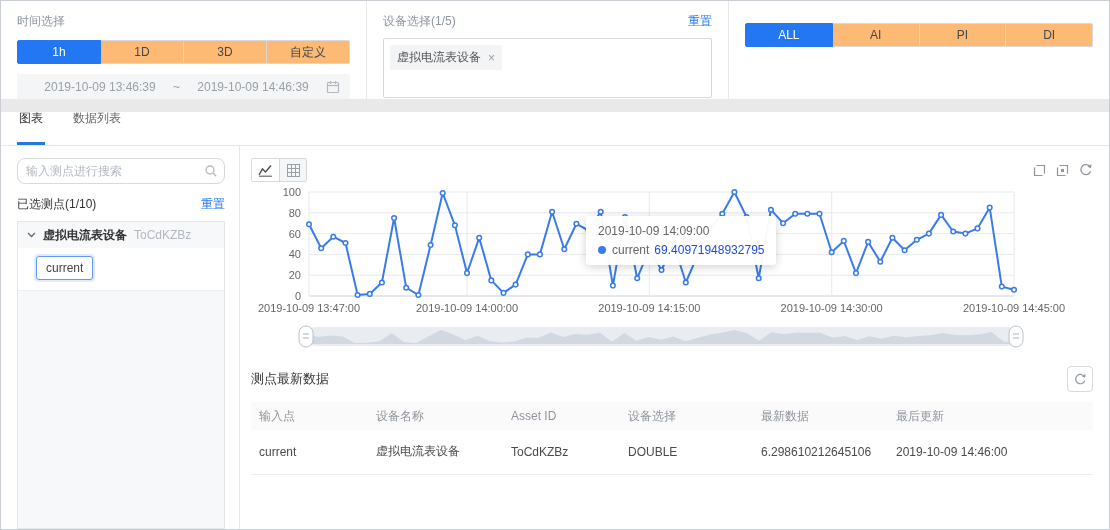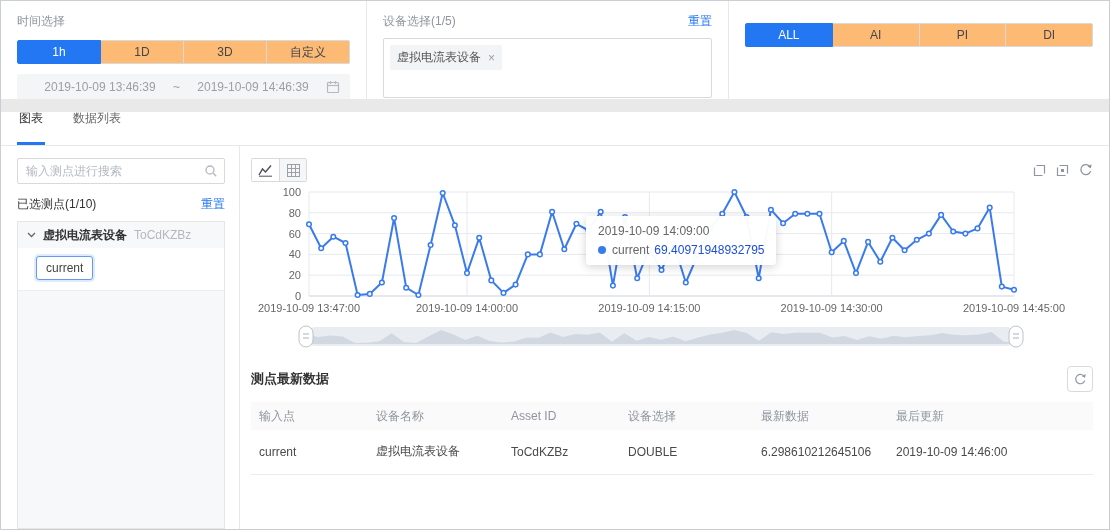--- a/index.html
+++ b/index.html
@@ -33,21 +33,21 @@
 
   
   .tabs { display:flex; align-items:flex-end; height:34px; padding:0 16px; border-bottom:1px solid #e8e8e8; flex:0 0 auto; }
   .tab { margin-right:26px; padding:8px 2px 15px; font-size:12px; color:#666; cursor:pointer; border-bottom:3px solid transparent; }
   .tab.active { color:#333; border-bottom-color:#2377f2; }
 
   
   .content { flex:1; display:flex; min-height:0; }
   .sidebar { width:239px; padding:12px 14px 0 16px; border-right:1px solid #e8e8e8; display:flex; flex-direction:column; }
   .searchwrap { position:relative; }
-  .searchwrap input { width:100%; height:26px; border:1px solid #d9d9d9; border-radius:2px; padding:0 26px 0 8px; font-size:12px; color:#333; font-family:inherit; }
+  .searchwrap input { width:100%; height:26px; border:1px solid #d9d9d9; border-radius:8px; padding:0 26px 0 8px; font-size:12px; color:#333; font-family:inherit; }
   .searchwrap input::placeholder { color:#b4b9c0; }
   .searchwrap svg { position:absolute; right:7px; top:6px; }
   .sel-row { display:flex; justify-content:space-between; align-items:center; margin-top:12px; }
   .tree { margin-top:8px; flex:1; border:1px solid #e6e6e6; background:#f7f8fa; display:flex; flex-direction:column; margin-bottom:0; }
   .tree-head { height:26px; display:flex; align-items:center; gap:7px; padding:0 9px; background:#f7f8fa; }
   .tree-head .dev { font-weight:bold; color:#333; }
   .tree-head .devid { color:#b3b8bf; }
   .tree-body { background:#fff; border-bottom:1px solid #ededed; padding:8px 0 10px 18px; }
   .chip { display:inline-block; background:#fff; border:1px solid #639af0; border-radius:3px; padding:4px 9px; color:#444; box-shadow:0 0 0 2px rgba(59,123,236,.16); cursor:pointer; }
   .tree-fill { flex:1; background:#f7f8fa; }
@@ -63,21 +63,21 @@
   .chart-wrap { position:relative; margin-top:4px; }
   .tooltip { position:absolute; left:335px; top:30px; background:rgba(255,255,255,.96); border-radius:4px; box-shadow:0 2px 10px rgba(0,0,0,.18); padding:8px 12px; pointer-events:none; white-space:nowrap; }
   .tt-time { color:#666; }
   .tt-row { display:flex; align-items:center; margin-top:5px; }
   .tt-dot { width:8px; height:8px; border-radius:50%; background:#3a7bec; margin-right:6px; }
   .tt-name { color:#666; margin-right:5px; }
   .tt-val { color:#1d4ed8; }
 
   .latest { margin-top:12px; }
   .latest-head { display:flex; justify-content:space-between; align-items:center; }
-  .latest-title { font-size:13px; font-weight:bold; color:#333; }
+  .latest-title { font-size:13px; font-weight:normal; color:#333; }
   .refresh-btn { width:26px; height:26px; border:1px solid #d9d9d9; border-radius:4px; background:#fff; display:flex; align-items:center; justify-content:center; cursor:pointer; }
   .dtable { margin-top:10px; width:100%; border-collapse:collapse; table-layout:fixed; }
   .dtable th { background:#fafafa; color:#8f959e; font-weight:normal; text-align:left; height:28px; padding:0 8px; }
   .dtable td { height:44px; padding:0 8px; color:#4a4a4a; border-bottom:1px solid #ebebeb; }
   .dtable col.c1{width:117px}.dtable col.c2{width:135px}.dtable col.c3{width:117px}.dtable col.c4{width:133px}.dtable col.c5{width:135px}
 </style>
 </head>
 <body>
 
 <div class="page">

